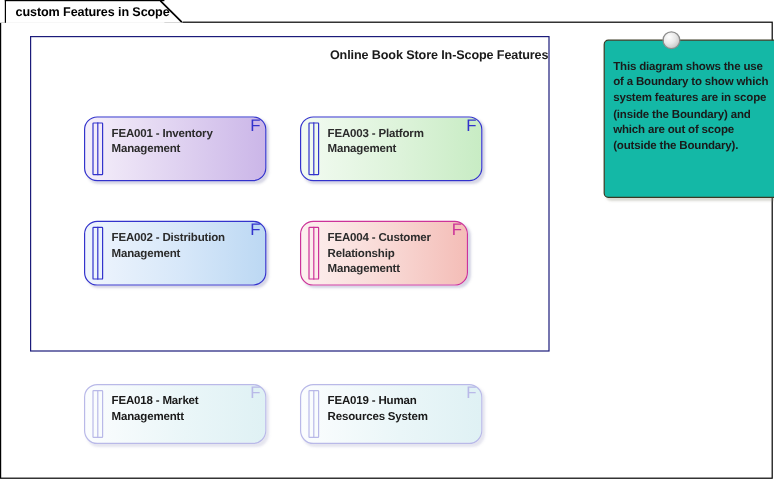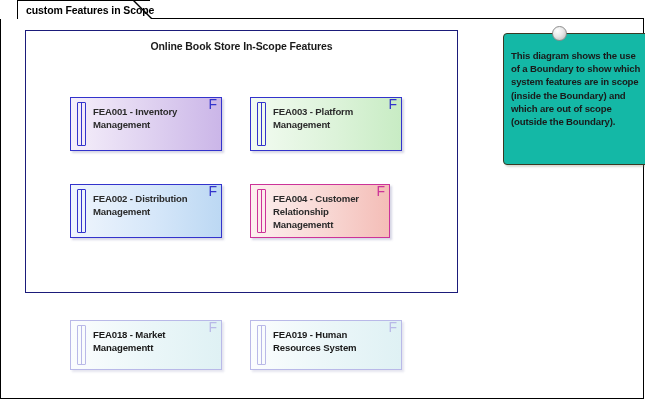--- a/index.html
+++ b/index.html
@@ -38,21 +38,21 @@
     position: absolute;
     left: 0;
     top: 0;
     height: 19px;
     width: 152px;
     background: #ffffff;
     box-sizing: border-box;
   }
   .tab-body {
     position: absolute;
-    left: 17px;
+    left: 4px;
     top: 0;
     width: 133px;
     height: 19px;
     border-top: 1px solid #000000;
     border-left: 1px solid #000000;
     background: #ffffff;
     box-sizing: border-box;
     padding-left: 12px;
   }
   .tab-label {
@@ -84,33 +84,33 @@
     height: 263px;
     border: 1px solid #1b1b7a;
     background: #ffffff;
     box-sizing: border-box;
   }
   .boundary-title {
     position: absolute;
     left: 0;
     right: 0;
     top: 9px;
-    text-align: center;
+    text-align: right;
     font-size: 10.5px;
     font-weight: bold;
     color: #1a1a1a;
     letter-spacing: -0.1px;
   }
 
   
   .feature {
     position: absolute;
     box-sizing: border-box;
     border: 1px solid #3333cc;
-    border-radius: 0;
+    border-radius: 11px;
     box-shadow: 2px 2px 2px rgba(120, 120, 170, 0.30);
   }
   .feature .bars {
     position: absolute;
     left: 6px;
     top: 4px;
     bottom: 4px;
     width: 9px;
     box-sizing: border-box;
     border: 1px solid #3333cc;

